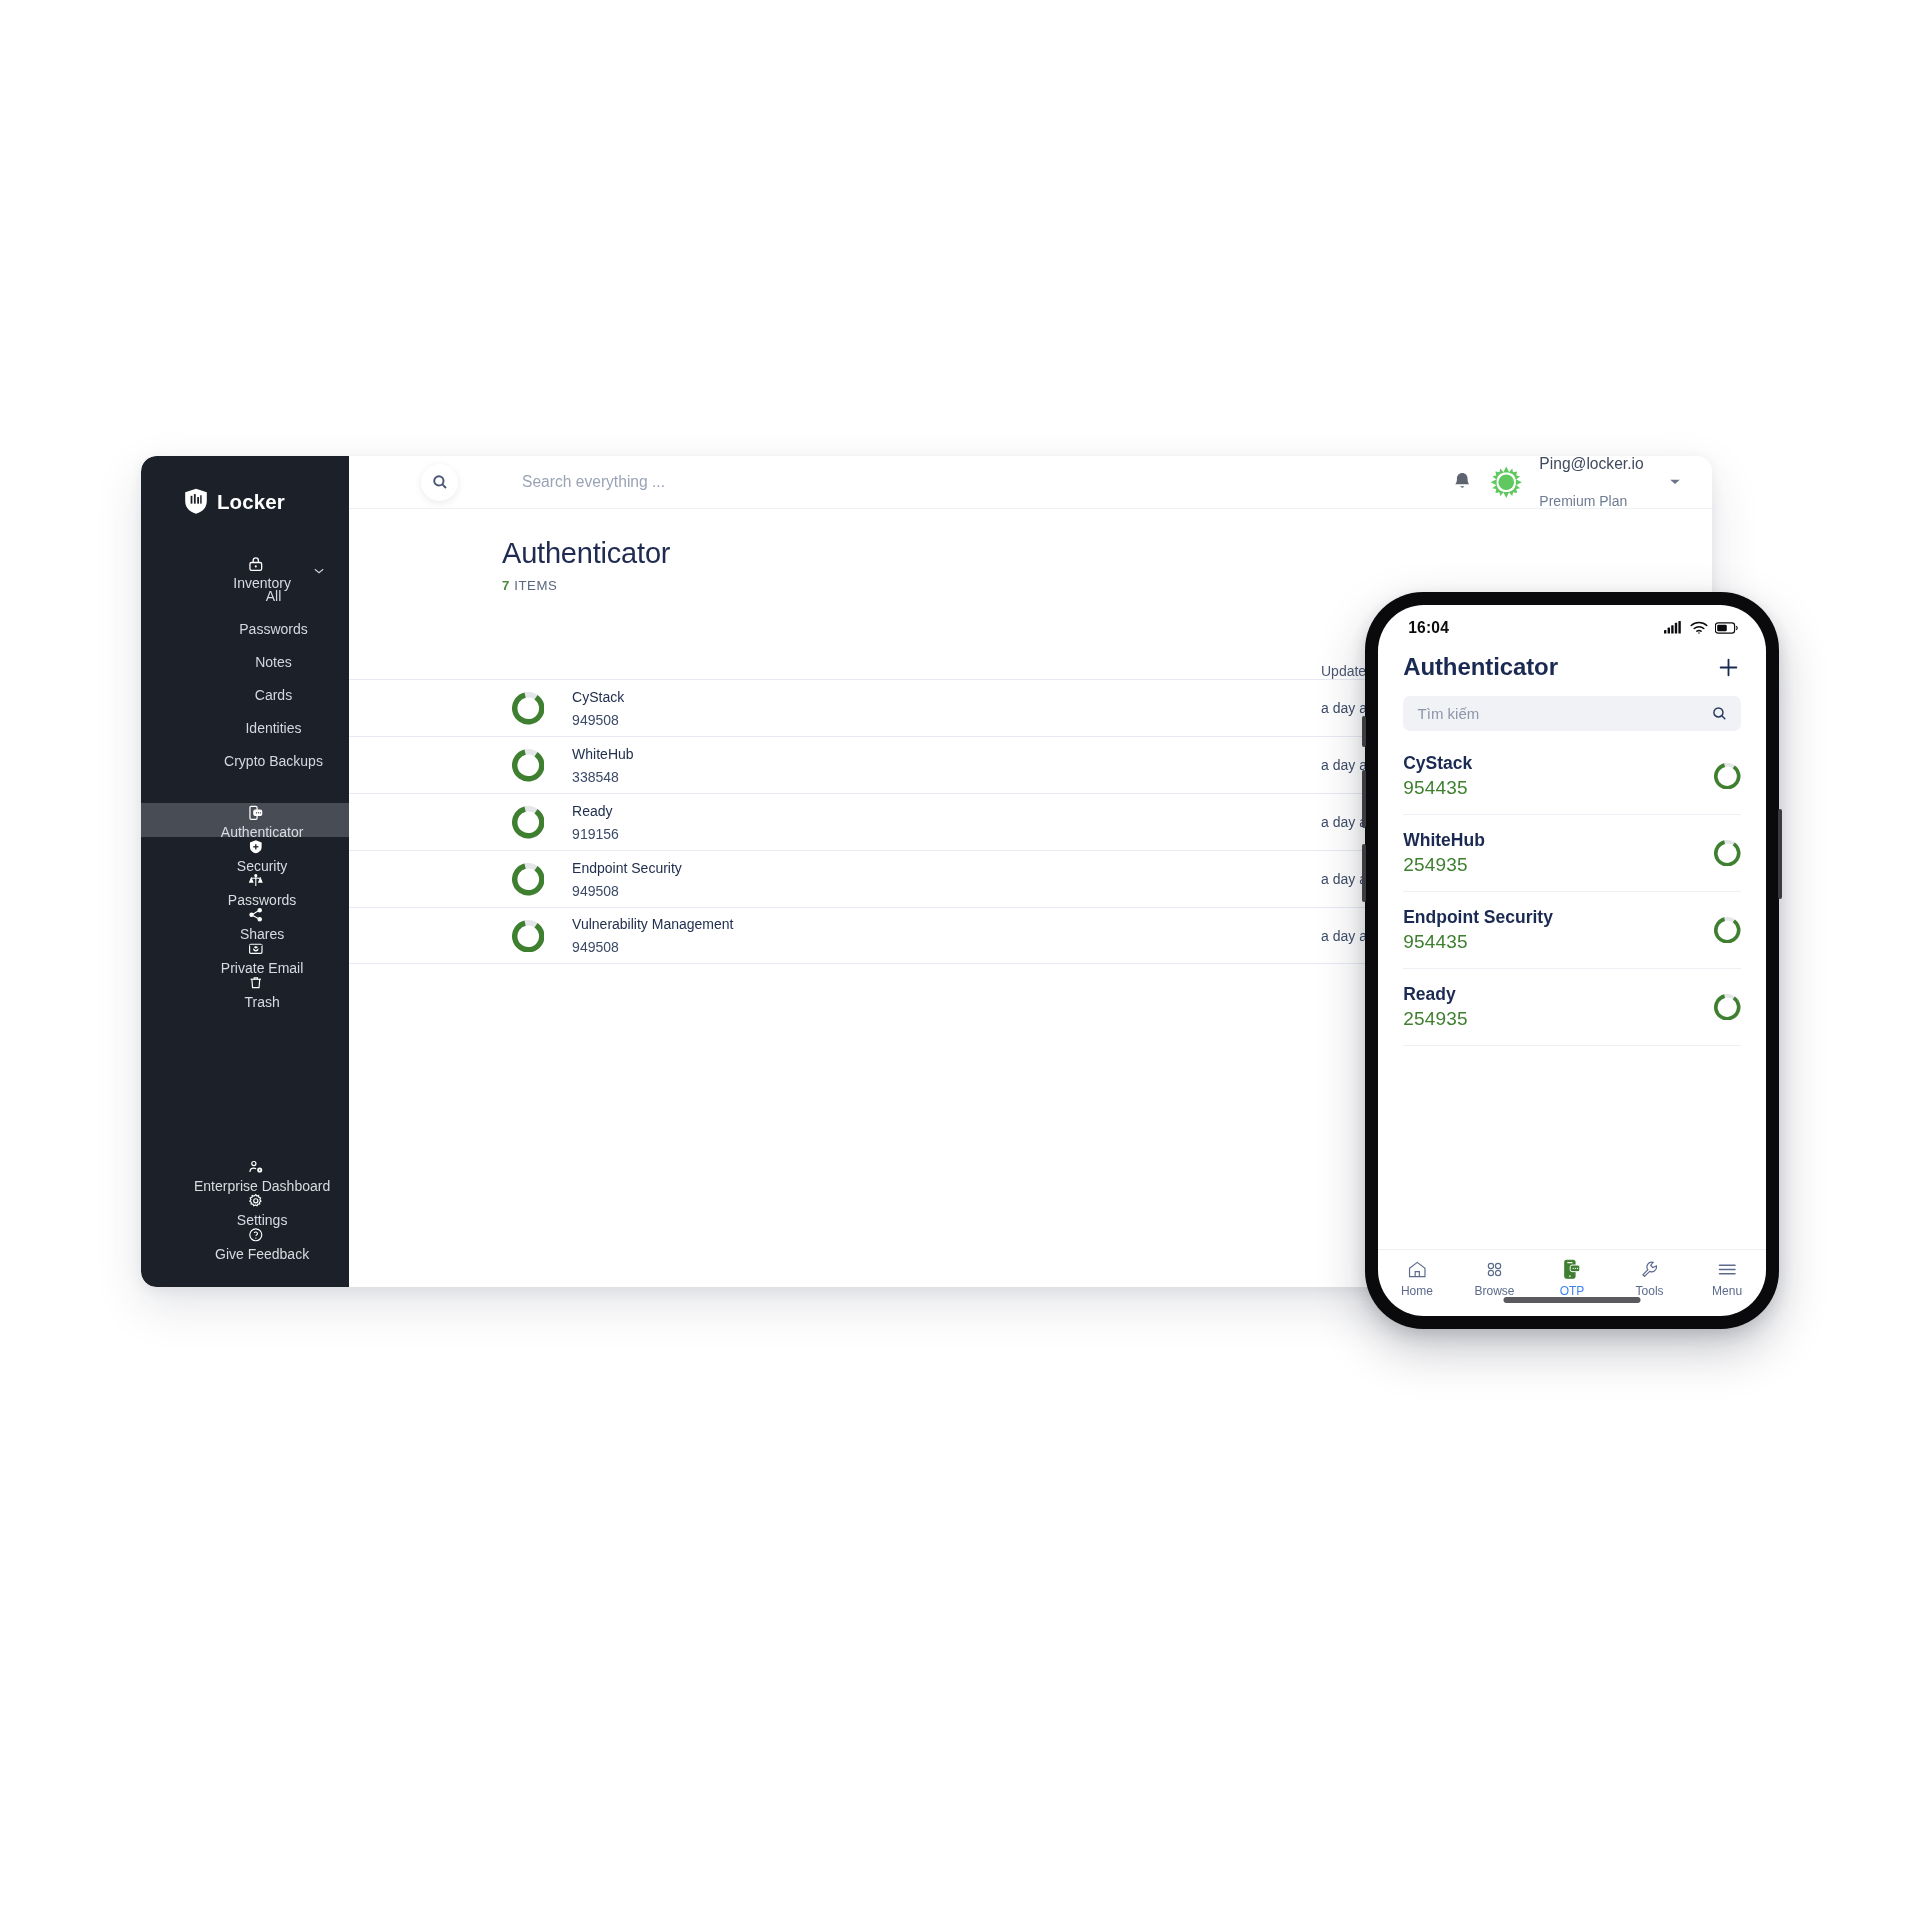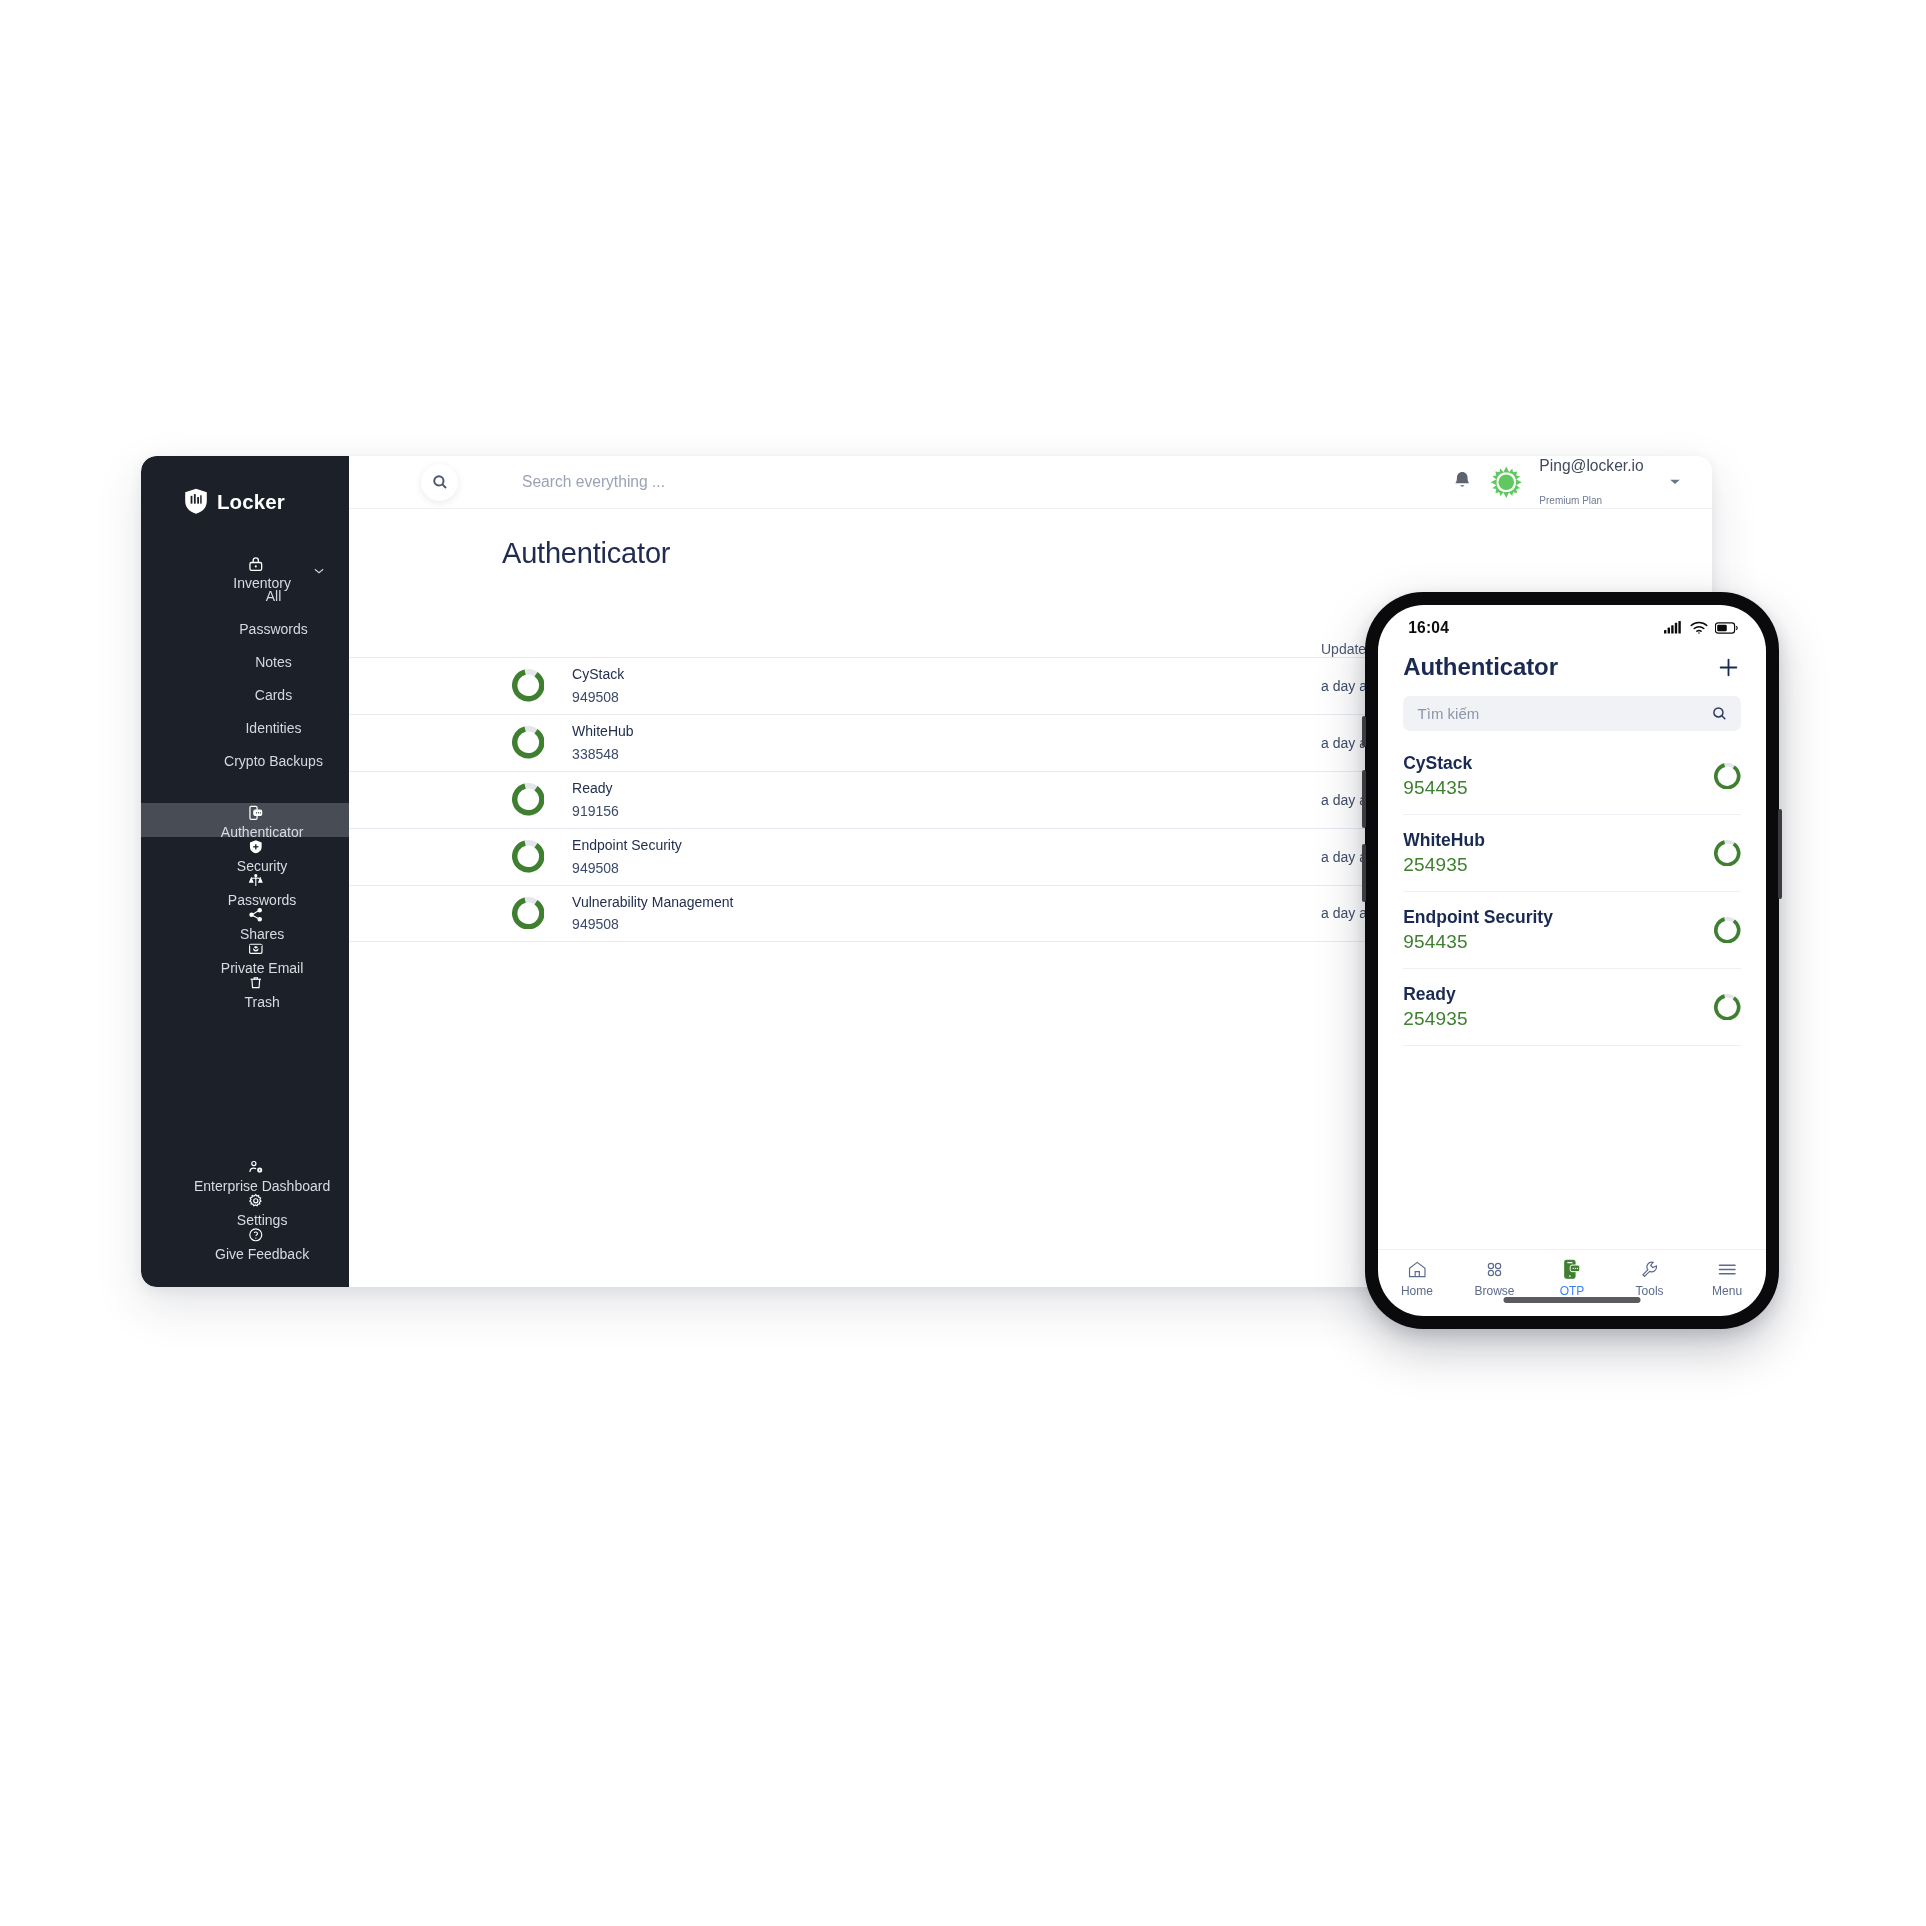--- a/index.html
+++ b/index.html
@@ -163,21 +163,21 @@
     align-items: center;
     gap: 17px;
   }
   .bell { width: 20.5px; height: 23px; cursor: pointer; }
   .avatar {
     width: 32.5px; height: 32.5px;
     flex: 0 0 32.5px;
   }
   .acct { line-height: 1.15; }
   .acct-email { font-size: 15.6px; color: #3f4a5f; }
-  .acct-plan { font-size: 10px; color: #6f7c93; margin-top: 20px; }
+  .acct-plan { font-size: 14px; color: #6f7c93; margin-top: 20px; }
   .caret-down { width: 12px; height: 7.2px; margin-left: 8.4px; cursor: pointer; }
 
   
   #content {
     flex: 1 1 auto;
     padding: 28px 0 0 0;
     overflow: hidden;
     position: relative;
   }
   .page-title {
@@ -555,20 +555,23 @@
           </div>
 
           <svg class="caret-down" viewBox="0 0 20 12" fill="#6b7governed">
             <path d="M2 3 L10 10 L18 3 Z" fill="#6b7589"></path>
           </svg>
         </div>
       </div>
 
       <div id="content">
         <div class="page-title">Authenticator</div>
+        <div class="page-sub">
+          <span class="cnt">7</span><span> ITEMS</span>
+        </div>
 
         <div class="table-head">
           <div class="th-name"></div>
           <div class="th-updated">Updated time</div>
         </div>
 
         <div id="desktop-rows">
             <div class="row">
               <span class="ring"><svg width="32.5" height="32.5" viewBox="0 0 54 54">
                   <circle cx="27" cy="27" r="22.5" fill="none" stroke="#e4e6ea" stroke-width="9"></circle>

